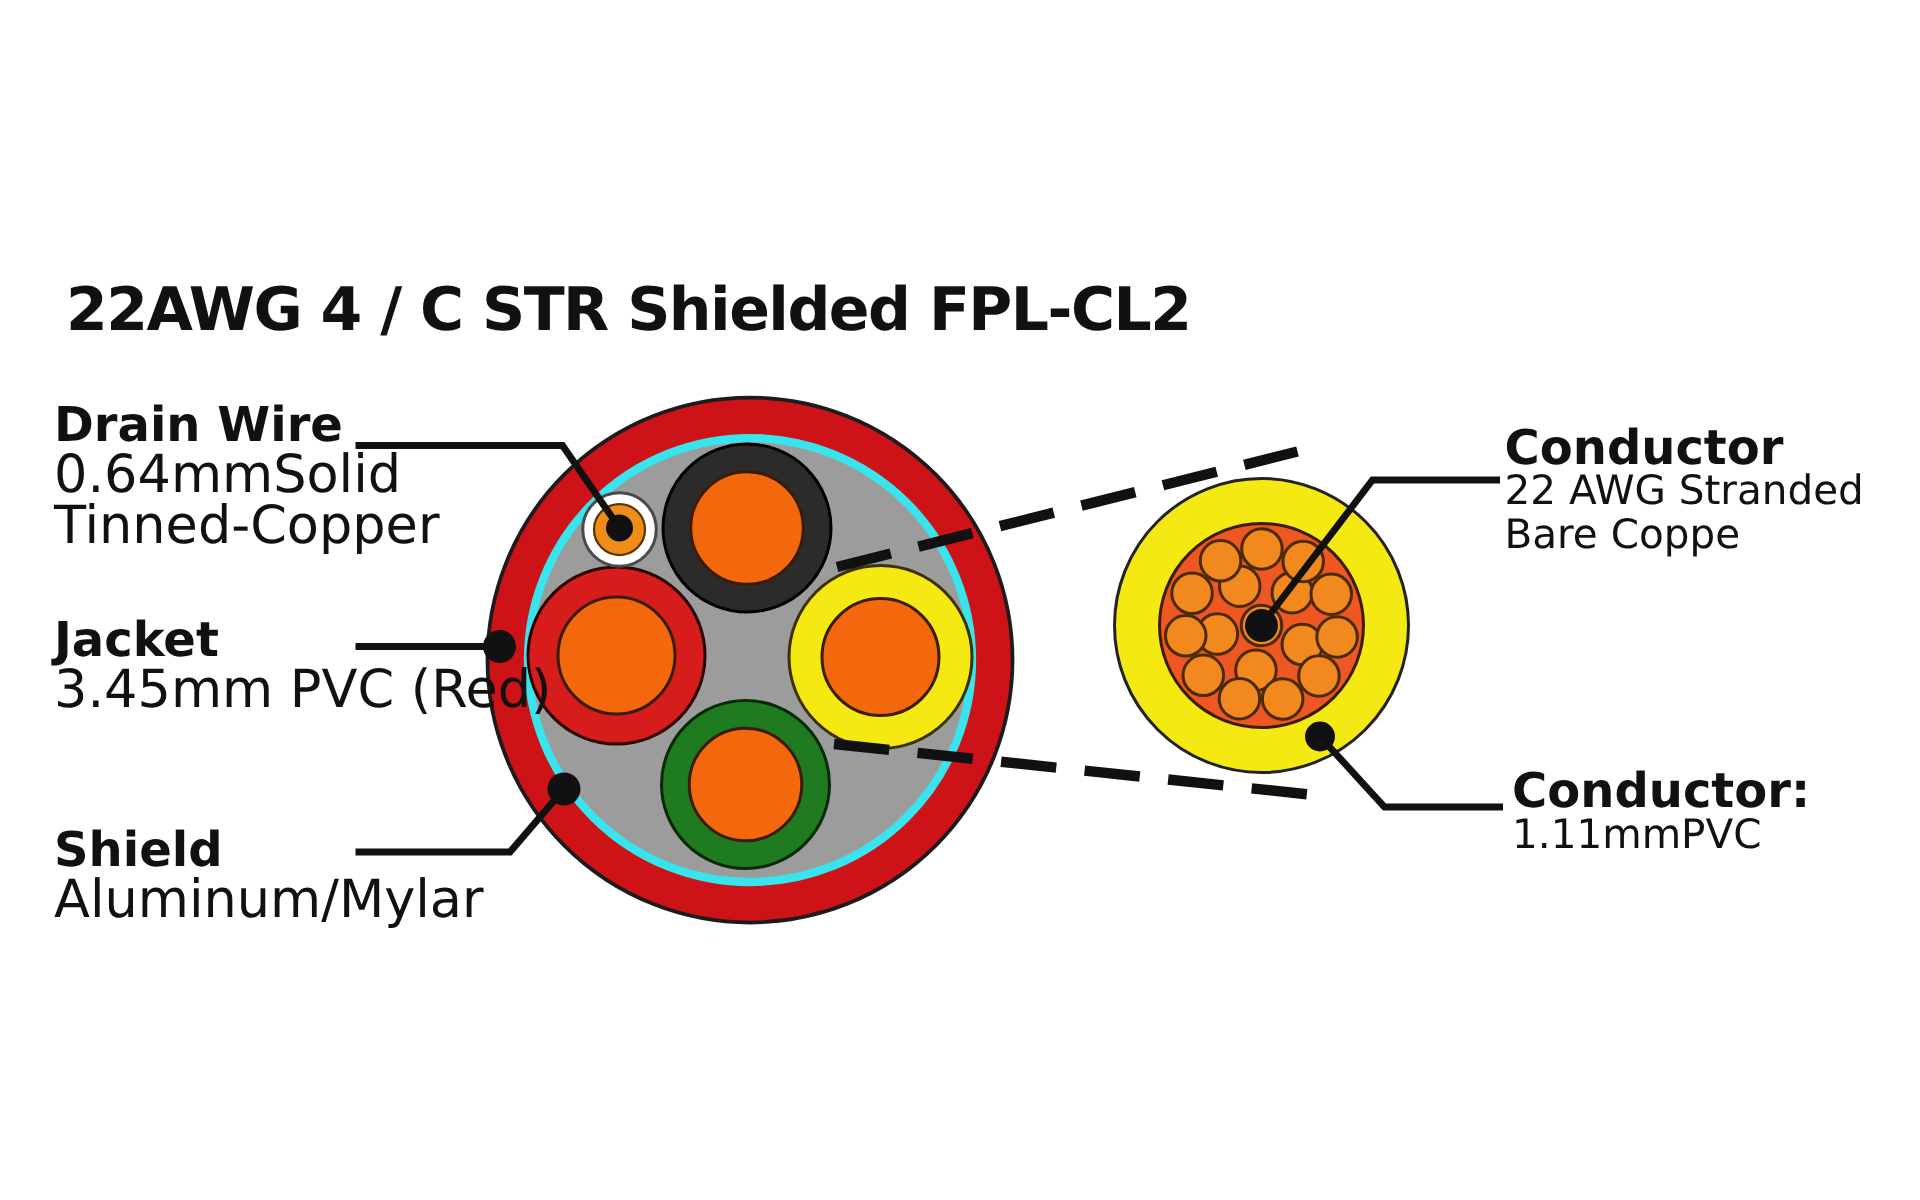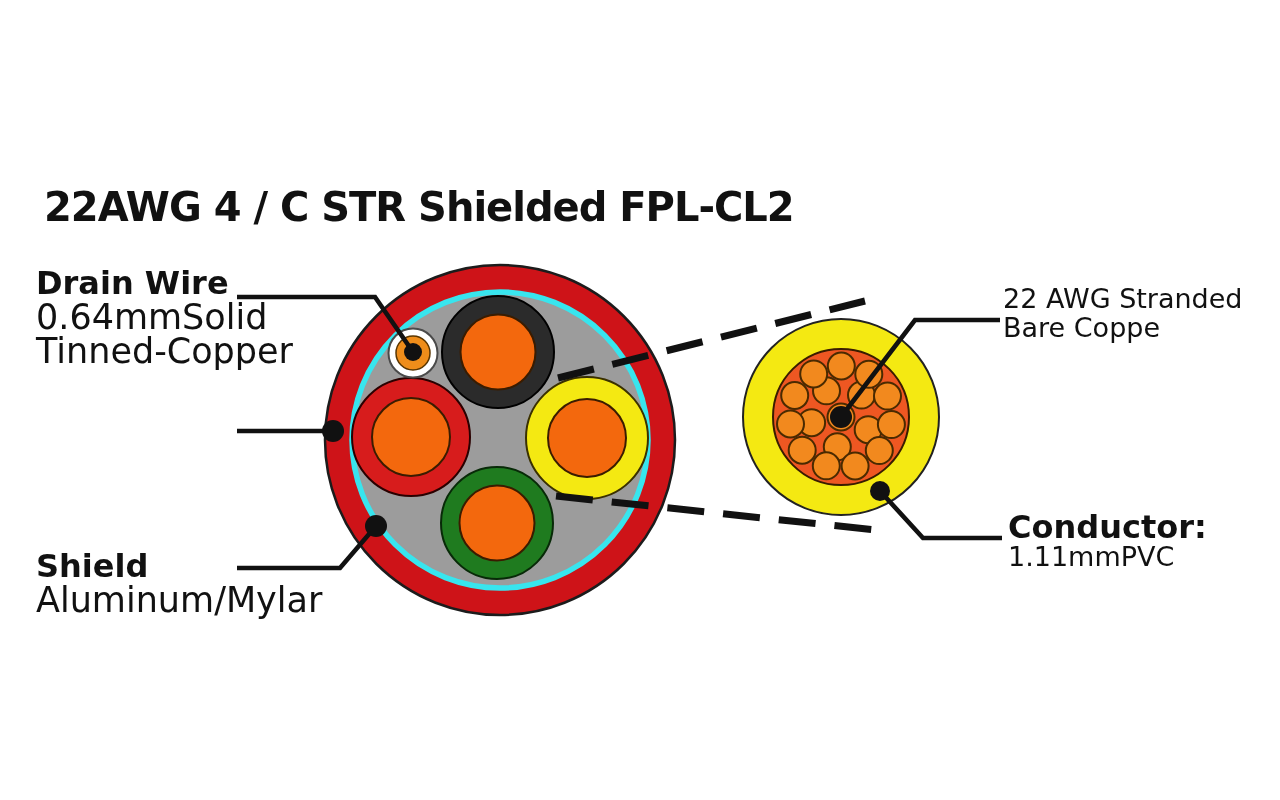--- a/index.html
+++ b/index.html
@@ -118,27 +118,32 @@
   </svg>
 
   <div class="page-title">22AWG 4 / C STR Shielded FPL-CL2</div>
 
   <div class="callout co-drain">
     <span class="head">Drain Wire</span>
     <span class="sub">0.64mmSolid</span>
     <span class="sub">Tinned-Copper</span>
   </div>
 
+  <div class="callout co-jacket">
+    <span class="head">Jacket</span>
+    <span class="sub">3.45mm PVC (Red)</span>
+  </div>
 
   <div class="callout co-shield">
     <span class="head">Shield</span>
     <span class="sub">Aluminum/Mylar</span>
   </div>
 
   <div class="callout right co-conductor">
+    <span class="head">Conductor</span>
     <span class="sub">22 AWG Stranded</span>
     <span class="sub">Bare Coppe</span>
   </div>
 
   <div class="callout right co-dielectric">
     <span class="head">Conductor:</span>
     <span class="sub">1.11mmPVC</span>
   </div>
 
 </div>

